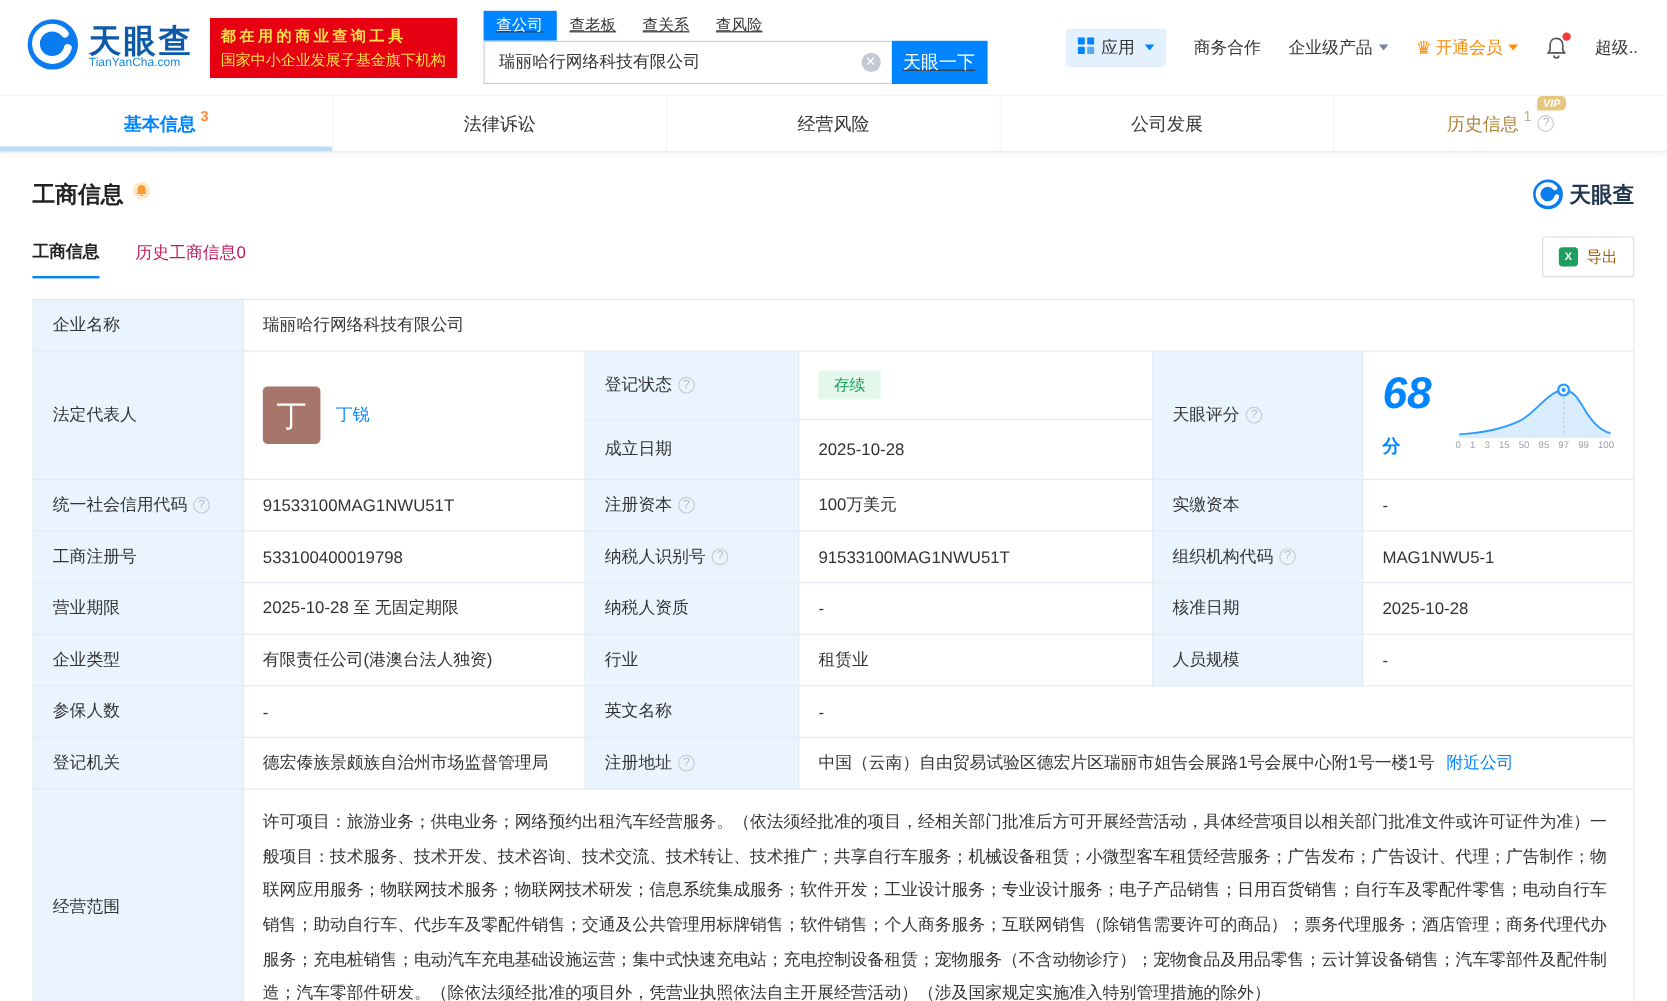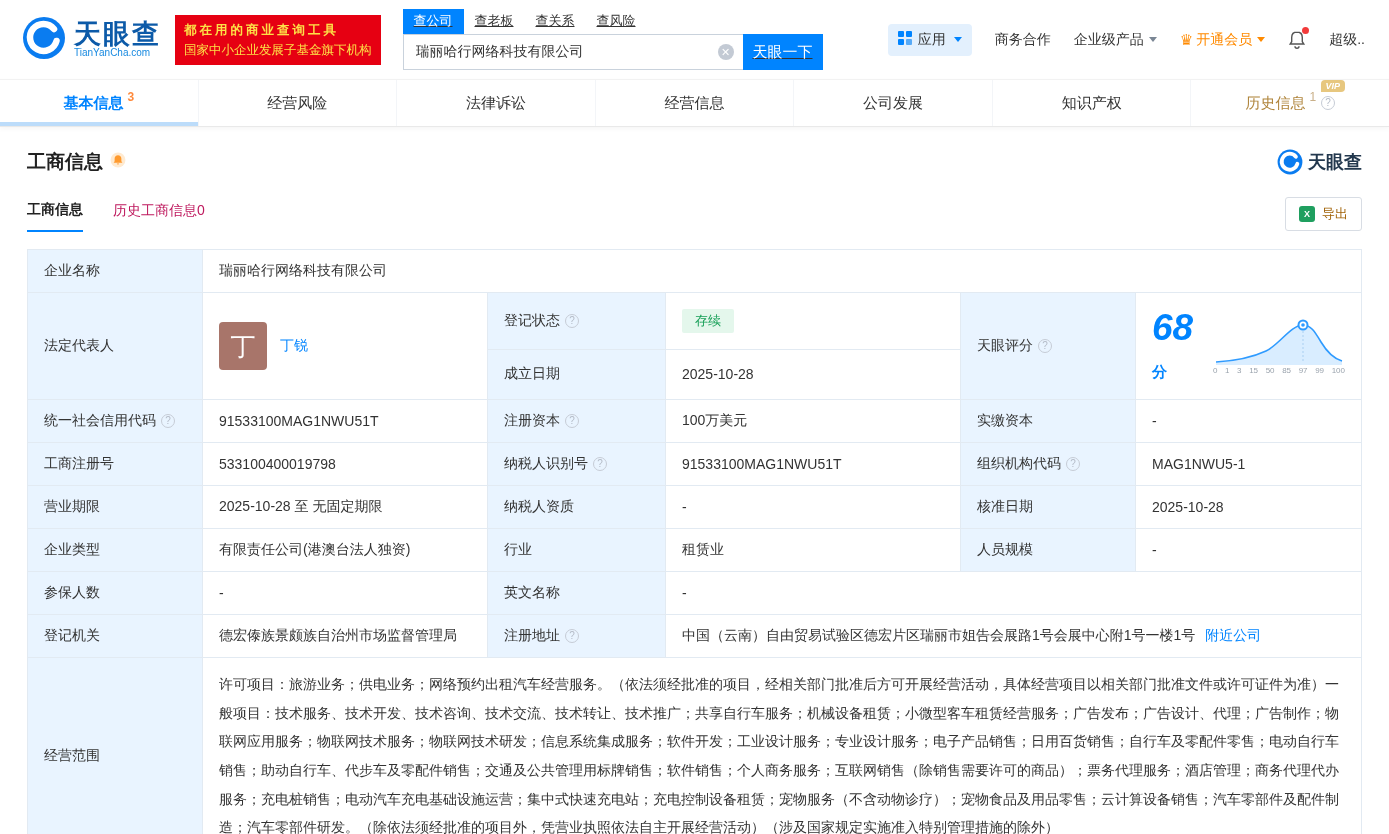--- a/index.html
+++ b/index.html
@@ -157,41 +157,31 @@
 
 <div class="main-tabs">
   <div class="tab active">
     <span class="tab-inner">
       <span>基本信息</span>
       <span class="count">3</span>
     </span>
   </div>
   <div class="tab">
     <span class="tab-inner">
+        <span>法律诉讼</span>
+      </span>
+  </div>
+  <div class="tab">
+    <span class="tab-inner">
         <span>经营风险</span>
       </span>
   </div>
   <div class="tab">
     <span class="tab-inner">
-        <span>法律诉讼</span>
-      </span>
-  </div>
-  <div class="tab">
-    <span class="tab-inner">
-        <span>经营信息</span>
-      </span>
-  </div>
-  <div class="tab">
-    <span class="tab-inner">
         <span>公司发展</span>
-      </span>
-  </div>
-  <div class="tab">
-    <span class="tab-inner">
-        <span>知识产权</span>
       </span>
   </div>
   <div class="tab history">
     <span class="tab-inner">
       <span>历史信息</span>
       <span class="count gold">1</span>
       <span class="q"></span>
       <span class="vip-tag">VIP</span>
     </span>
   </div>

